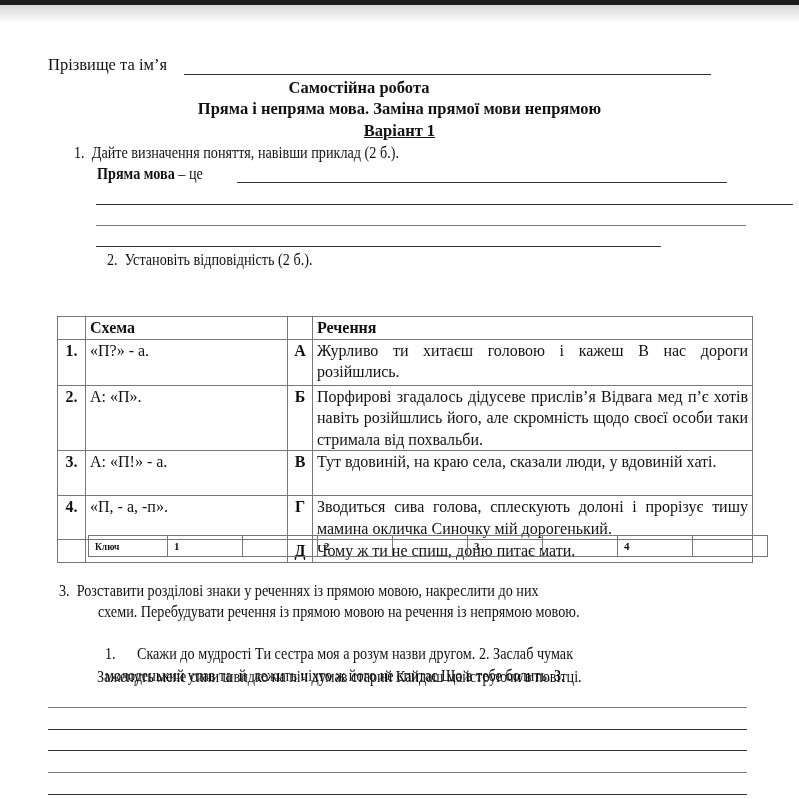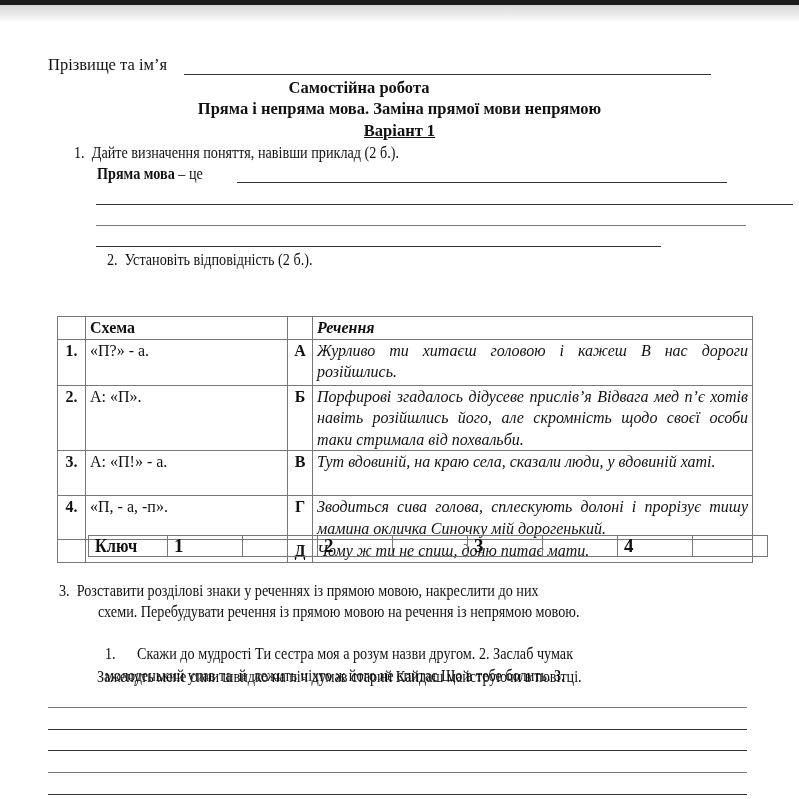--- a/index.html
+++ b/index.html
@@ -18,25 +18,25 @@
   .line { position:absolute; height:0; border-top:1.3px solid #333; }
   .line.dash { border-top:1.3px solid #777; }
   .narrow { transform-origin:left top; transform:scaleX(0.86); display:inline-block; }
 
   table.match { position:absolute; left:57px; top:270px; border-collapse:collapse;
     font-size:16px; line-height:21.5px;margin-top:46px; }
   table.match td { border:1px solid #777; padding:0 4px; vertical-align:top; }
   table.match td.num { width:21px; font-weight:bold; text-align:center; padding:0 3px; }
   table.match td.schema { width:193px; }
   table.match td.letter { width:18px; font-weight:bold; text-align:center; padding:0 3px; }
-  table.match td.sent { width:431px; text-align:justify; text-align-last:auto;font-style:italic; }
+  table.match td.sent { width:431px; text-align:justify; text-align-last:auto; }
   table.match tr.head td { font-weight:bold; height:21px; }
 
   table.key { position:absolute; left:88px; top:535px; border-collapse:collapse;
-    font-size:19px; line-height:20px; }
+    font-size:11px; line-height:20px; }
   table.key td { border:1px solid #777; height:20px; padding:0 6px; font-weight:bold; width:62px; }
   table.key td.keylabel { width:66px; }
 </style>
 </head>
 <body>
 
 <div class="topbar"></div>
 <div class="topfade"></div>
 
 <div class="abs t16" style="left:48px; top:55px;">Прізвище та ім’я</div>

